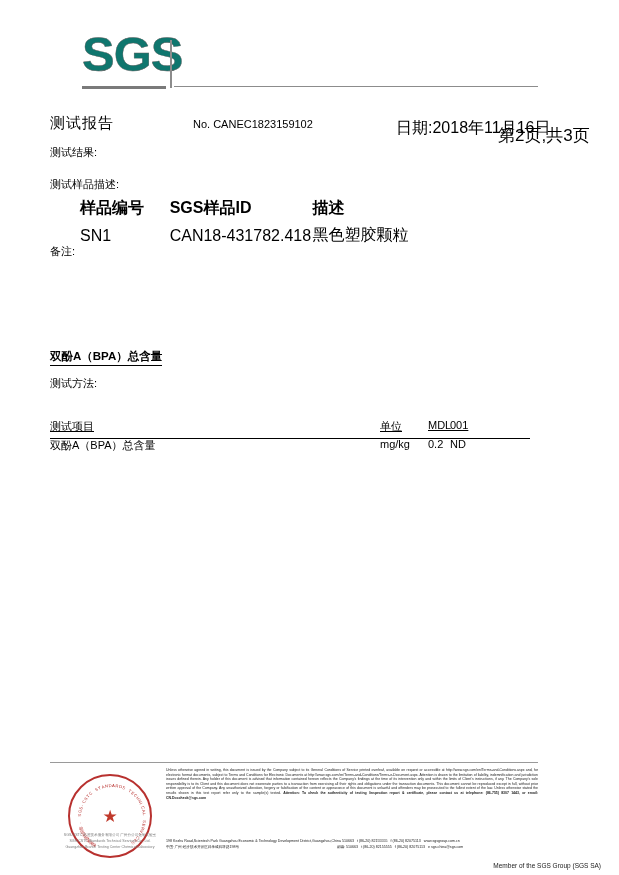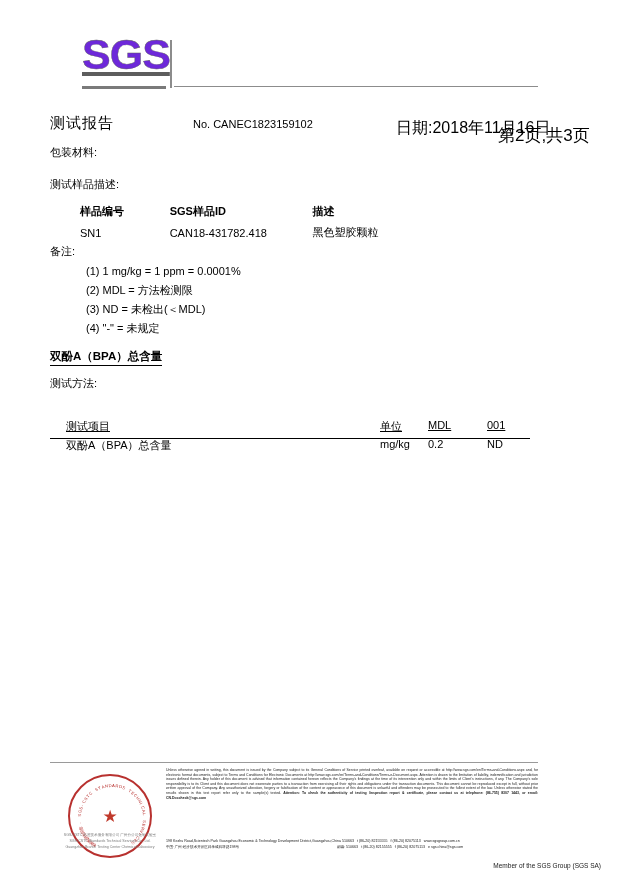--- a/index.html
+++ b/index.html
@@ -23,25 +23,24 @@
   
   .logo-wrap {
     position: absolute;
     left: 82px;
     top: 32px;
     width: 105px;
   }
   .sgs-logo {
     font-family: "Liberation Sans", sans-serif;
     font-weight: bold;
-    font-size: 43px;
+    font-size: 49px;
     letter-spacing: -1px;
-    color: #6d28d9;
+    color: #0f766e;
     line-height: 44px;
-    text-decoration: underline;
     -webkit-text-stroke: 0.4px #5d5d5d;
   }
   .logo-rule-left {
     position: absolute;
     left: 82px;
     top: 86px;
     width: 84px;
     height: 3px;
     background: #7a7a7a;
   }
@@ -99,24 +98,24 @@
   .sample-desc-label {
     position: absolute;
     left: 50px;
     top: 177px;
     font-size: 11px;
   }
 
   .sample-table {
     position: absolute;
     left: 50px;
-    top: 204px;
+    top: 198px;
     width: 480px;
     border-collapse: collapse;
-    font-size: 11px;
+    font-size: 16px;
   }
   .sample-table th {
     font-weight: bold;
     text-align: left;
     padding: 0 0 6px 0;
   }
   .sample-table td {
     text-align: left;
     padding: 0;
   }
@@ -169,24 +168,24 @@
   .result-table {
     position: absolute;
     left: 50px;
     top: 419px;
     width: 480px;
     font-size: 11px;
   }
   .rt-row { position: relative; height: 19px; }
   .rt-head span { font-weight: normal; }
   .rt-head .u-line { text-decoration: underline; }
-  .rt-item { position: absolute; left: 16px; }
+  .rt-item { position: absolute; left: 0; }
   .rt-unit { position: absolute; left: 330px; }
   .rt-mdl  { position: absolute; left: 378px; }
-  .rt-val  { position: absolute; left: 437px; text-align: right; }
+  .rt-val  { position: absolute; left: 400px; text-align: right; }
   .rt-divider {
     position: absolute;
     left: 50px;
     top: 438px;
     width: 480px;
     height: 1px;
     background: #000;
   }
 
   
@@ -285,47 +284,41 @@
   </div>
   <div class="logo-tick"></div>
   <div class="logo-rule-left"></div>
   <div class="logo-rule-right"></div>
 
   <div class="report-title">测试报告</div>
   <div class="report-no">No. CANEC1823159102</div>
   <div class="report-date">日期:2018年11月16日</div>
   <div class="report-page">第2页,共3页</div>
 
-  <div class="results-label">包装材料:</div>
+  <div class="results-label">测试结果:</div>
   <div class="sample-desc-label">测试样品描述:</div>
 
   <table class="sample-table">
     <thead>
       <tr>
         <th class="col-no">样品编号</th>
         <th class="col-id">SGS样品ID</th>
         <th class="col-desc">描述</th>
       </tr>
     </thead>
     <tbody>
       <tr>
         <td class="col-no">SN1</td>
         <td class="col-id">CAN18-431782.418</td>
         <td class="col-desc">黑色塑胶颗粒</td>
       </tr>
     </tbody>
   </table>
 
   <div class="remark-label">备注:</div>
-  <div class="remark-list">
-    <div>(1) 1 mg/kg = 1 ppm = 0.0001%</div>
-    <div>(2) MDL = 方法检测限</div>
-    <div>(3) ND = 未检出(＜MDL)</div>
-    <div>(4) "-" = 未规定</div>
-  </div>
 
   <div class="section-head">双酚A（BPA）总含量</div>
 
   <div class="method-label">测试方法:</div>
   <div class="method-body">
   </div>
 
   <div class="result-table">
     <div class="rt-row rt-head">
       <span class="rt-item u-line">测试项目</span>

